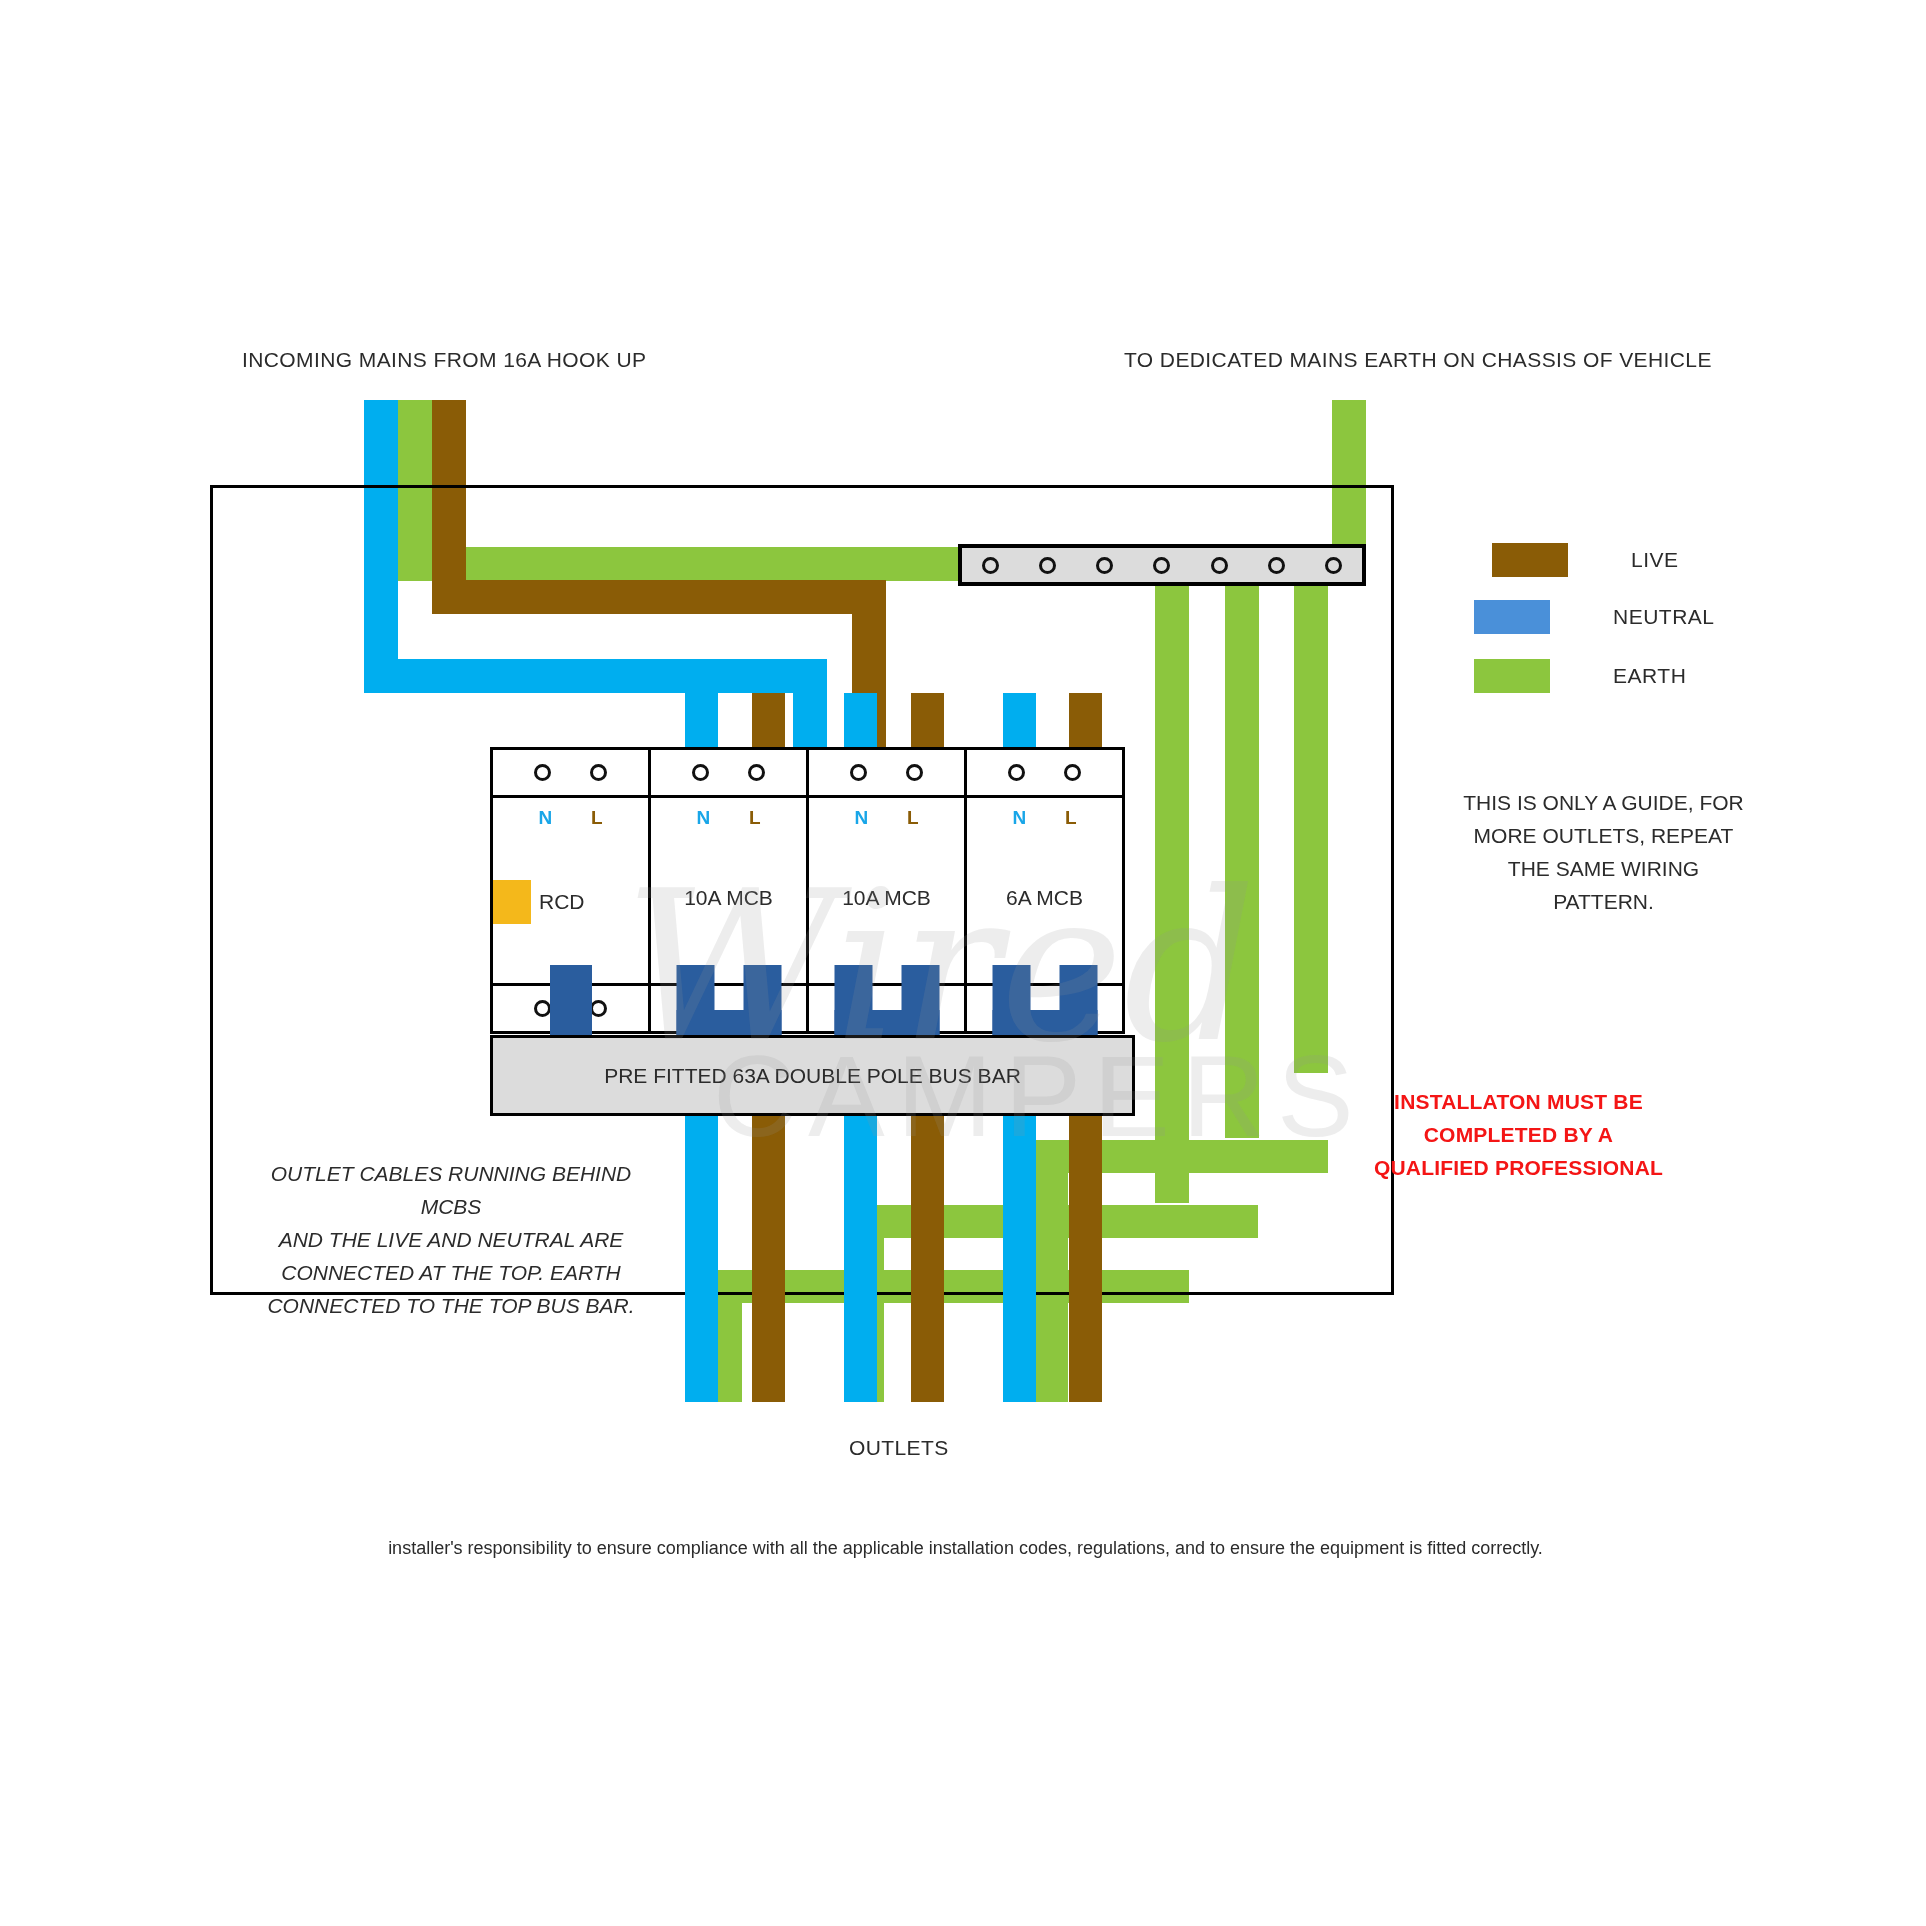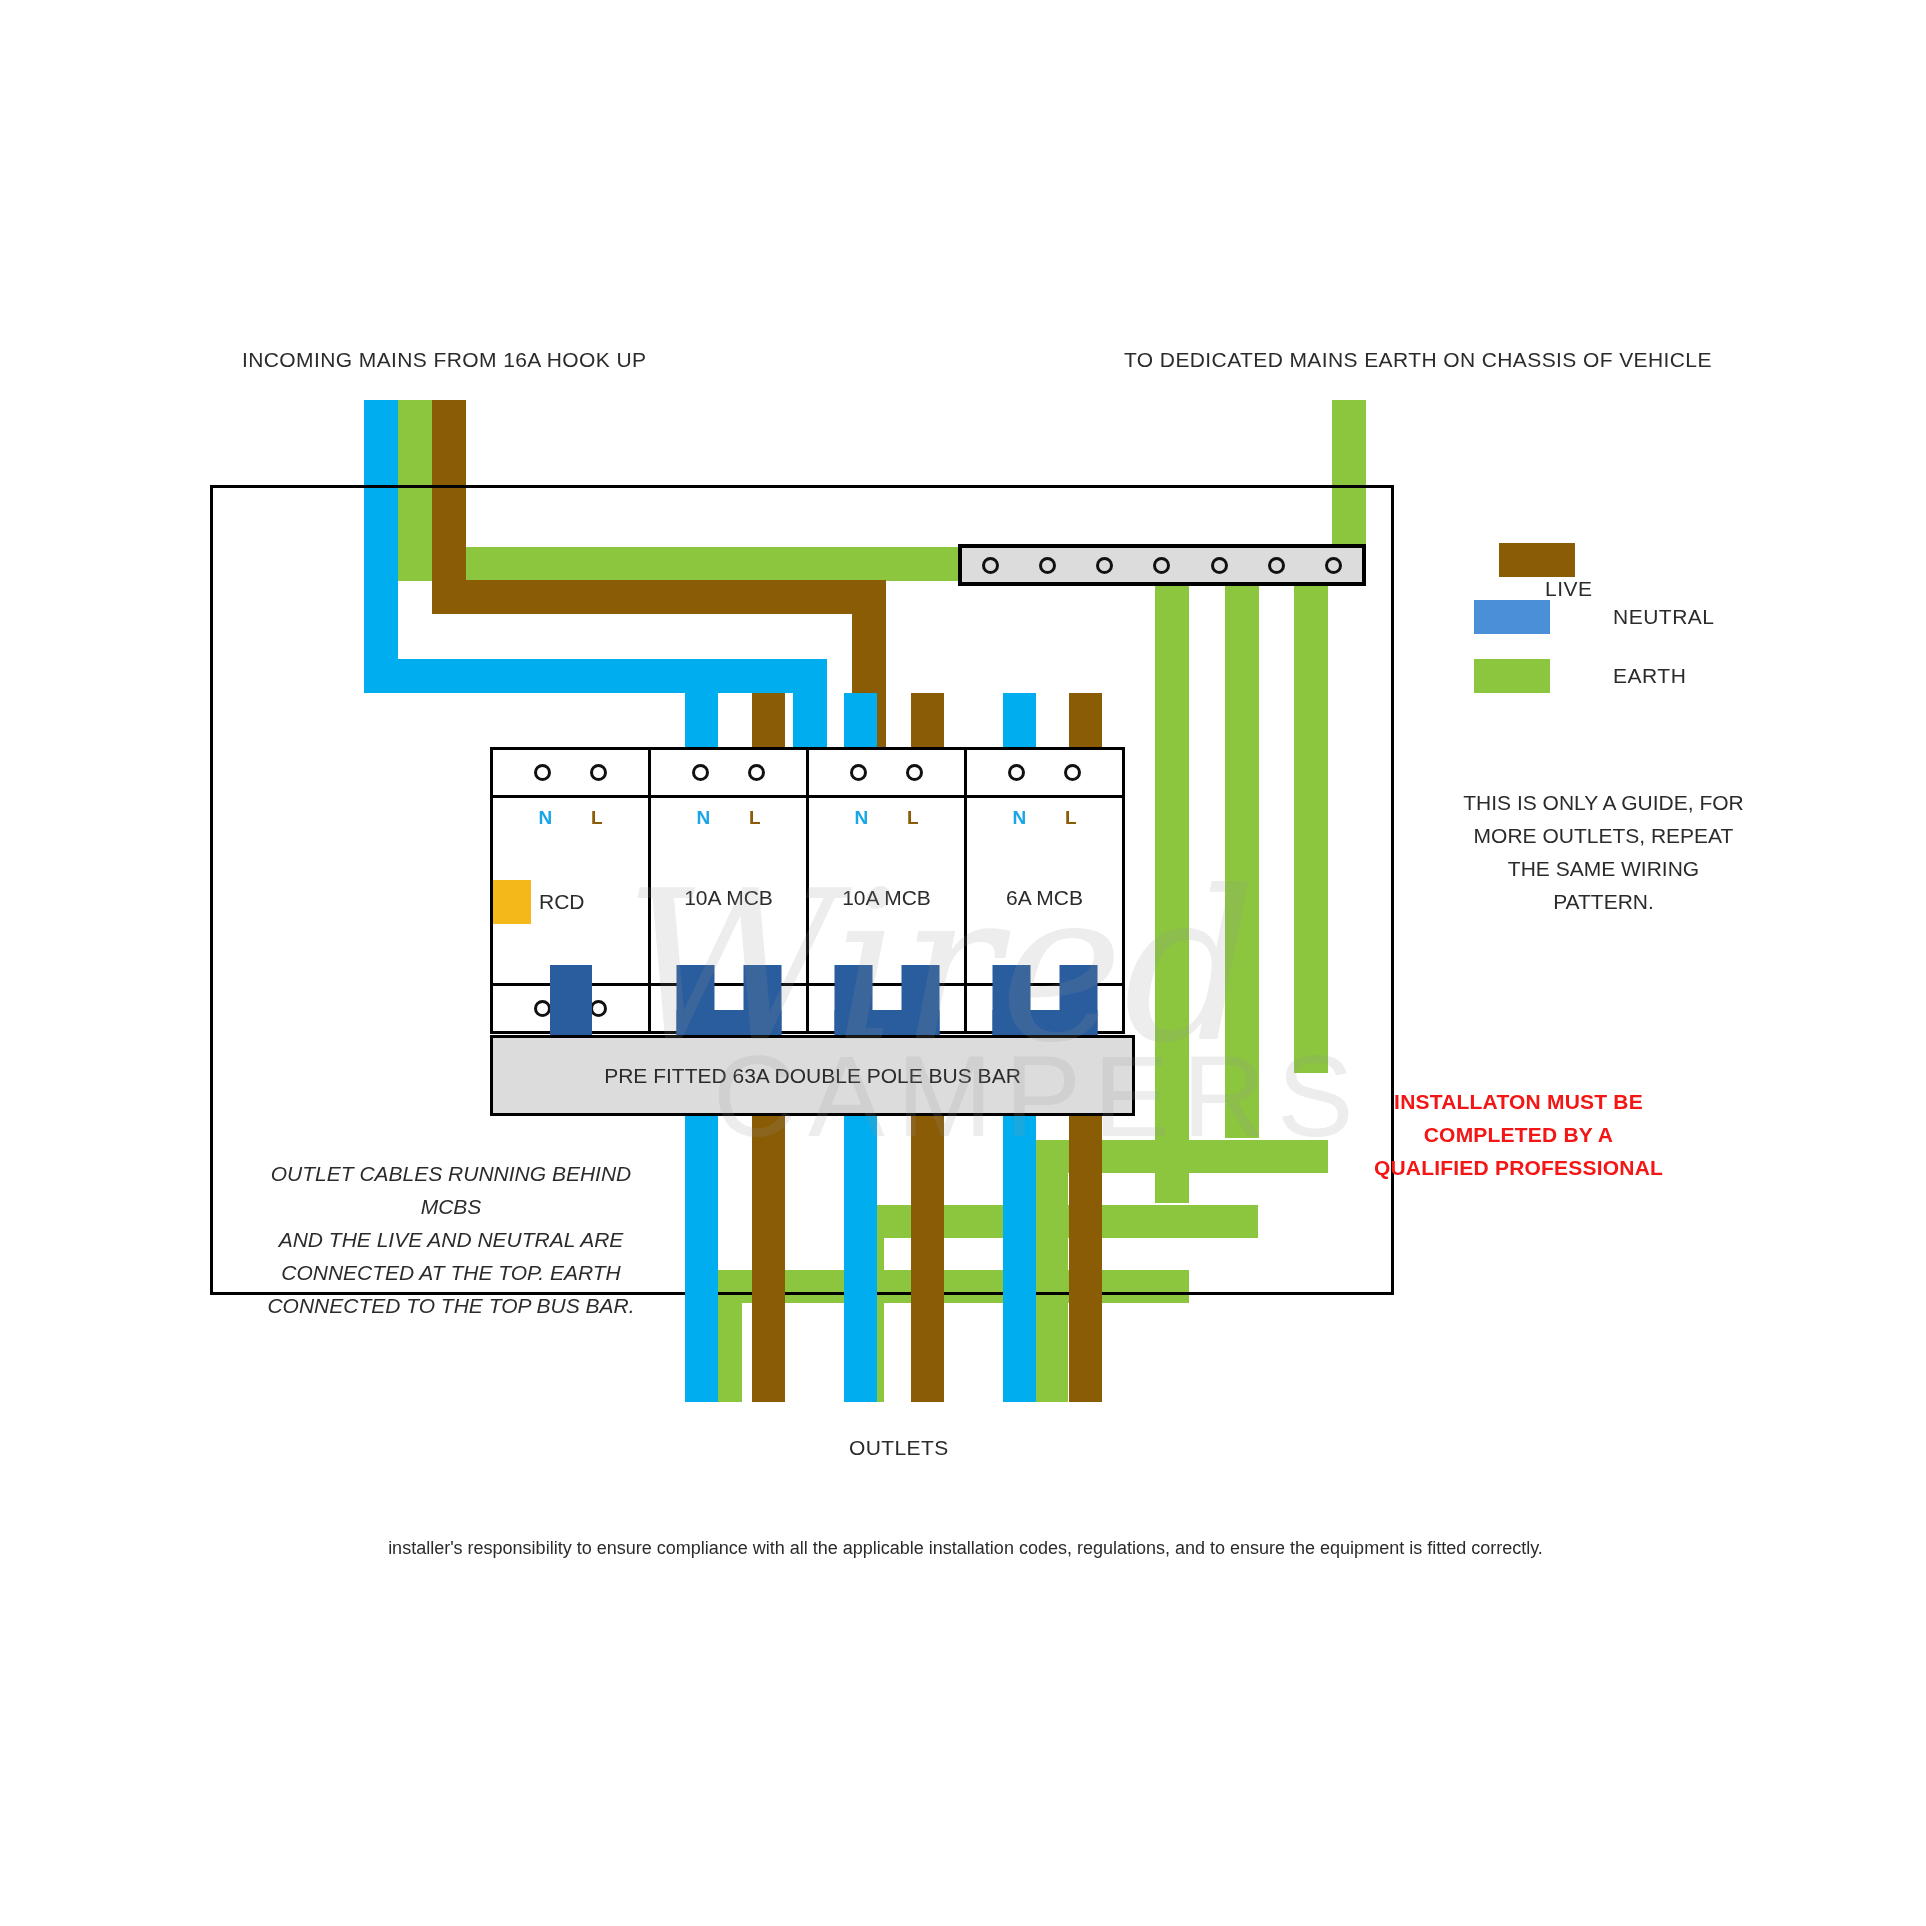--- a/index.html
+++ b/index.html
@@ -237,21 +237,21 @@
   <div class="wire" style="left:1069px;top:1116px;width:33px;height:286px;background:#8a5c06;"></div>
 
   <div class="lbl" style="left:849px;top:1436px;">OUTLETS</div>
 
   <div id="wm">
     <div class="w1" style="left:624px;top:846px;">Wired</div>
     <div class="w2" style="left:713px;top:1030px;">CAMPERS</div>
   </div>
 
   <div id="legend" style="left:1474px;top:543px;width:416px;height:158px;">
-    <div class="lgrow" style="left:8px;top:0;flex-direction:column;">
+    <div class="lgrow" style="left:18px;top:0;">
       <span class="swatch" style="background:#8a5c06;"></span>
       <span class="lgtxt">LIVE</span>
     </div>
     <div class="lgrow" style="left:0;top:57px;">
       <span class="swatch" style="background:#4a90d9;"></span>
       <span class="lgtxt">NEUTRAL</span>
     </div>
     <div class="lgrow" style="left:0;top:116px;text-align:center;">
       <span class="swatch" style="background:#8cc63e;"></span>
       <span class="lgtxt">EARTH</span>

